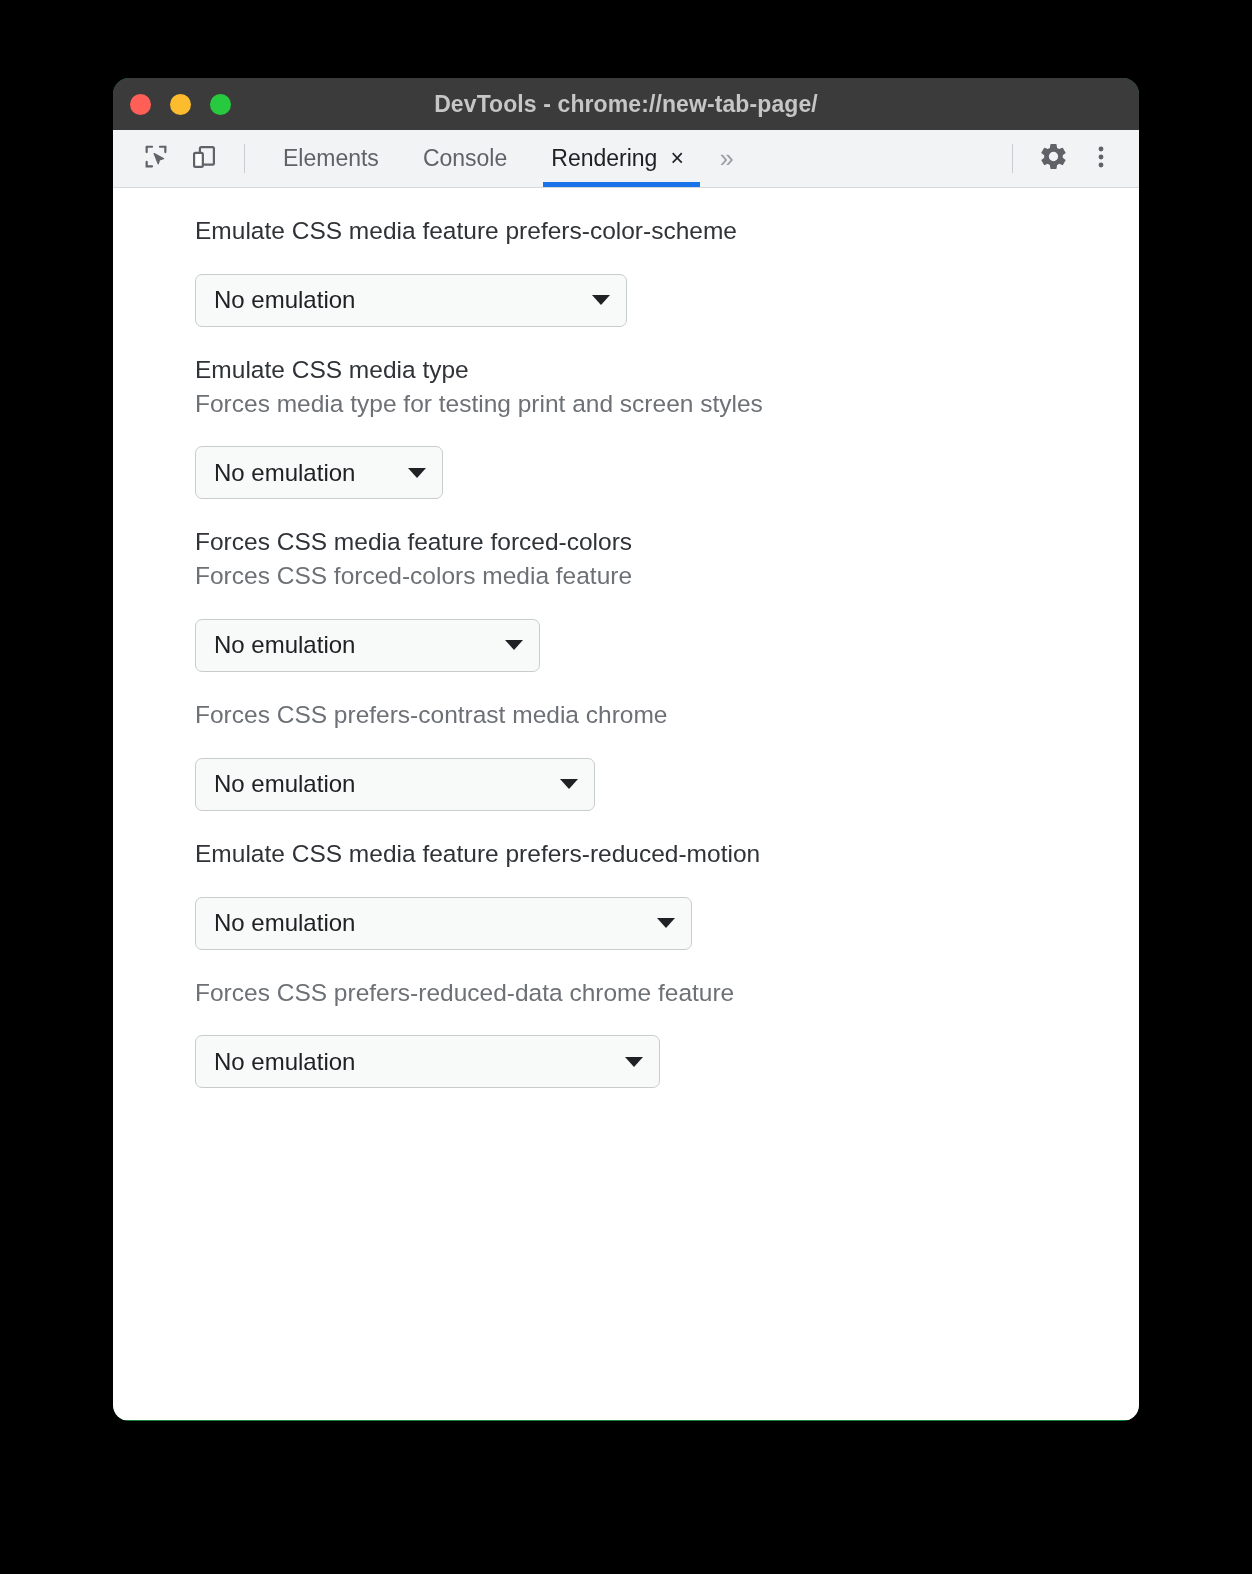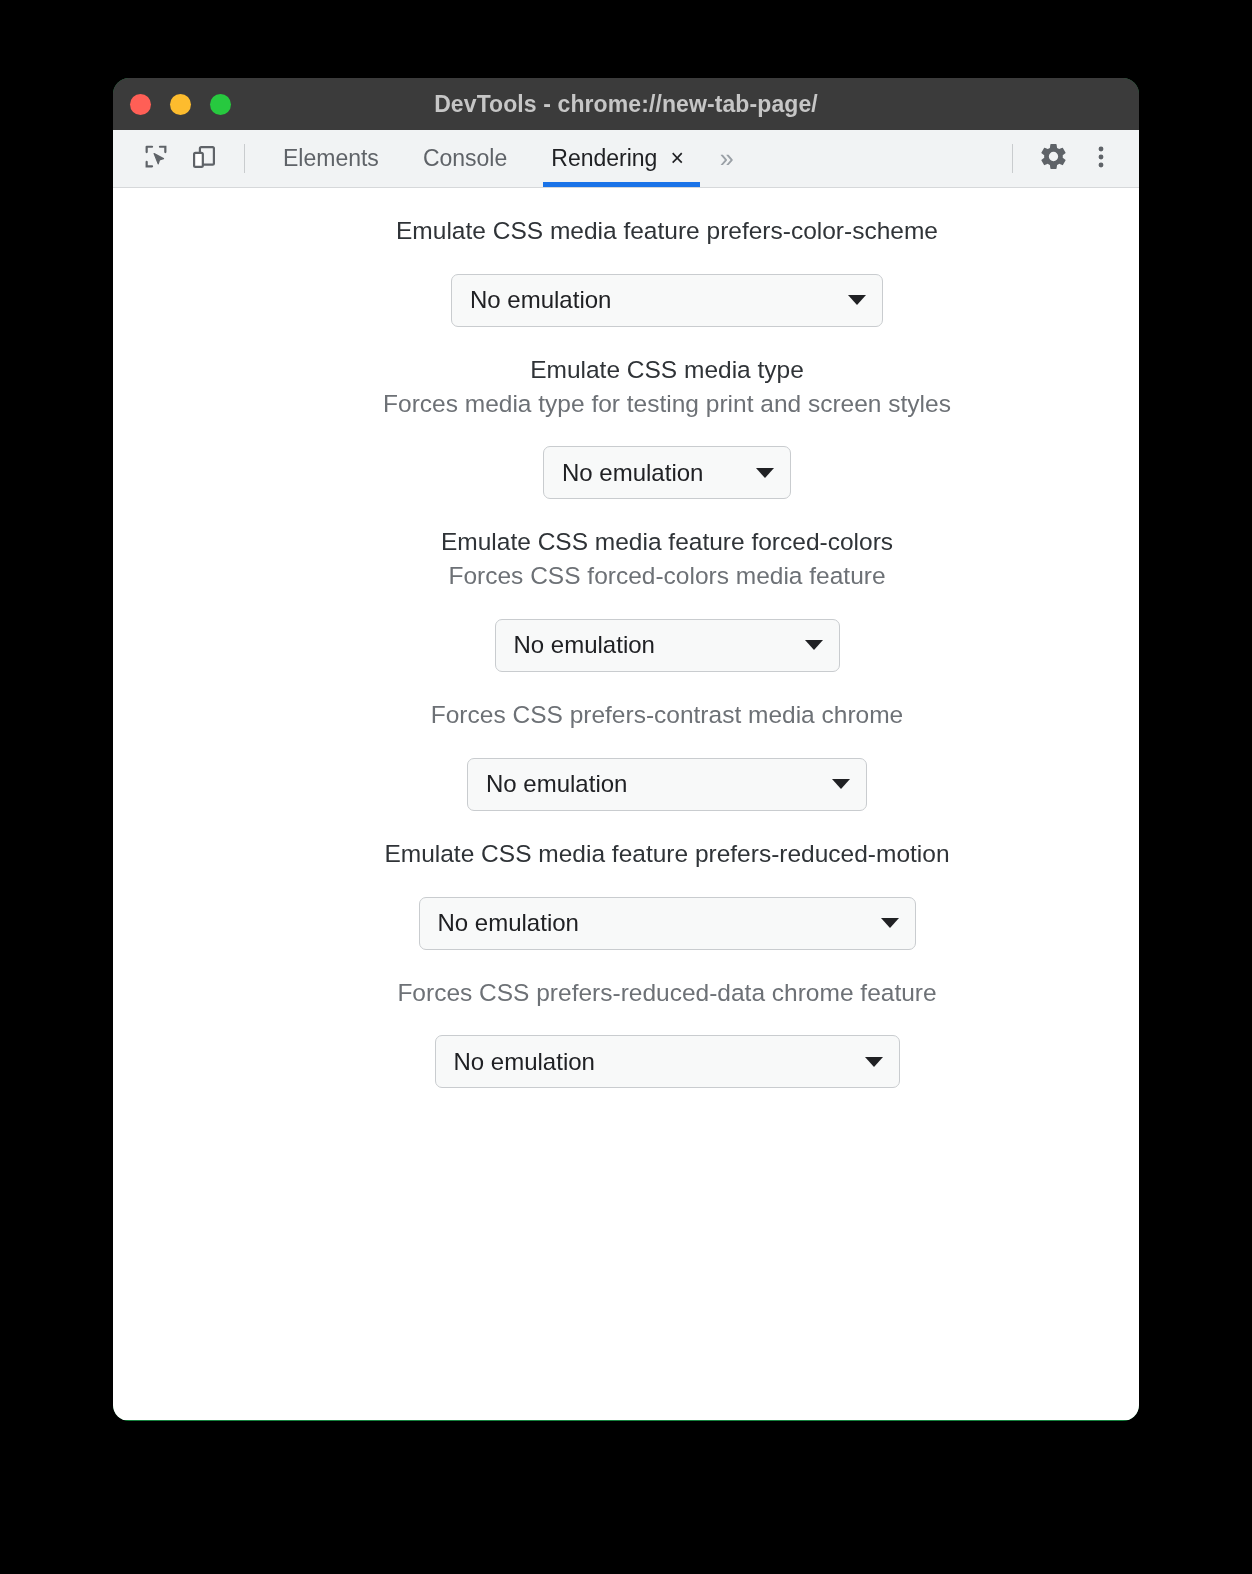--- a/index.html
+++ b/index.html
@@ -129,21 +129,20 @@
     padding-right: 14px;
   }
 
   
   #content {
     background: #ffffff;
     padding: 26px 0 0 0;
     height: calc(100% - 111px);
     box-sizing: border-box;
     overflow: hidden;
-    text-align: center;
   }
   .setting {
     padding: 0 0 0 82px;
     margin-bottom: 26px;
   }
   .setting-title {
     font-size: 24.5px;
     color: #2f3337;
     line-height: 1.38;
     white-space: nowrap;
@@ -274,21 +273,21 @@
     <div class="setting">
       <div class="setting-title">Emulate CSS media type</div>
       <div class="setting-desc">Forces media type for testing print and screen styles</div>
       <div class="select w2">
         <span>No emulation</span>
         <span class="caret"></span>
       </div>
     </div>
 
     <div class="setting">
-      <div class="setting-title">Emulate CSS media feature forced-colors</div>
+      <div class="setting-title">Forces CSS media feature forced-colors</div>
       <div class="setting-desc">Forces CSS forced-colors media feature</div>
       <div class="select w3">
         <span>No emulation</span>
         <span class="caret"></span>
       </div>
     </div>
 
     <div class="setting">
       <div class="setting-desc">Forces CSS prefers-contrast media chrome</div>
       <div class="select w4">

